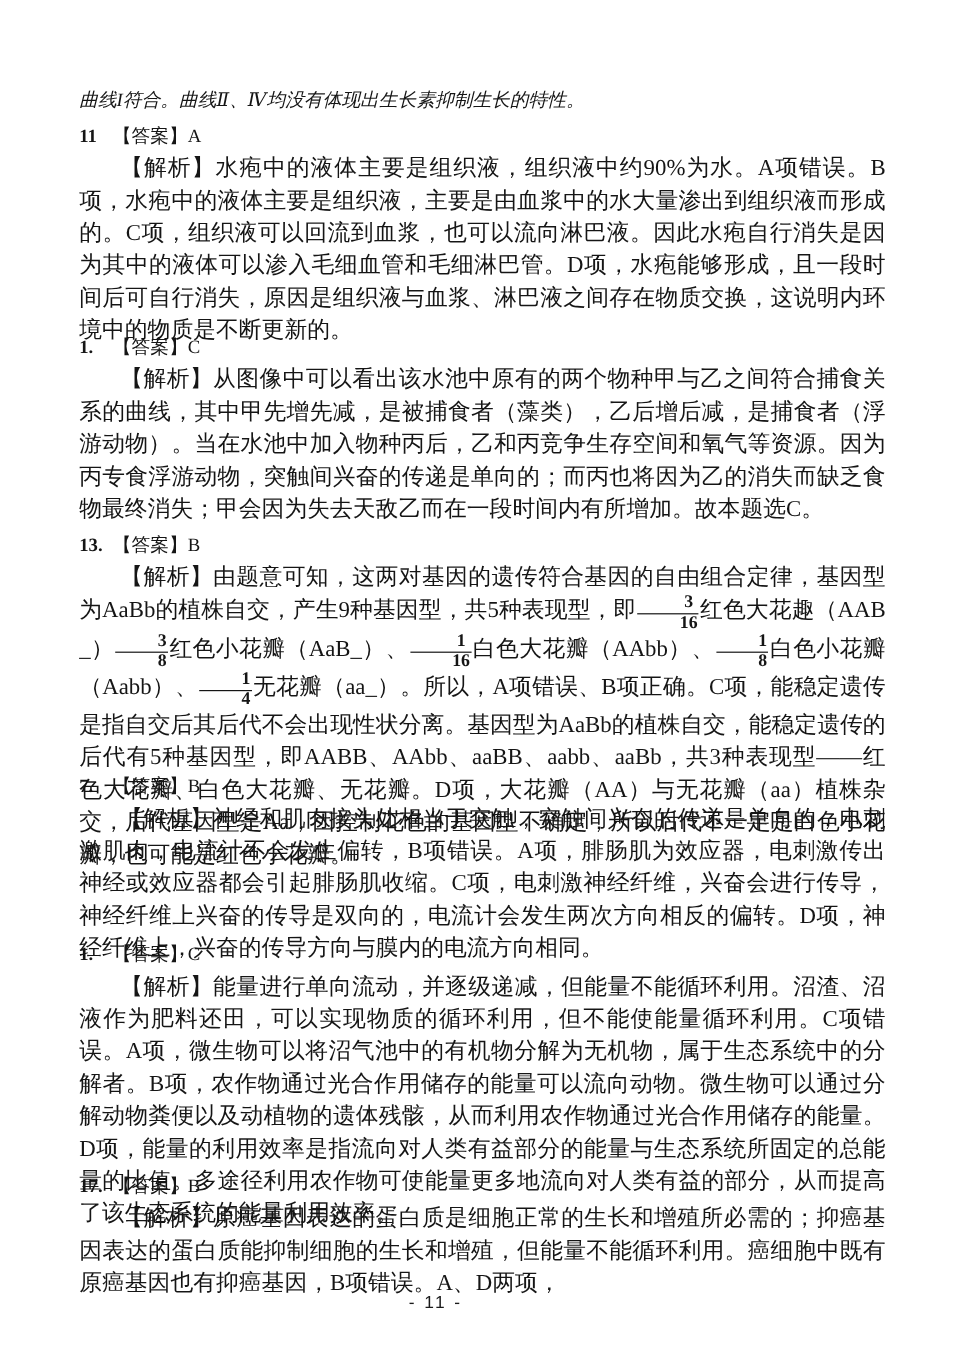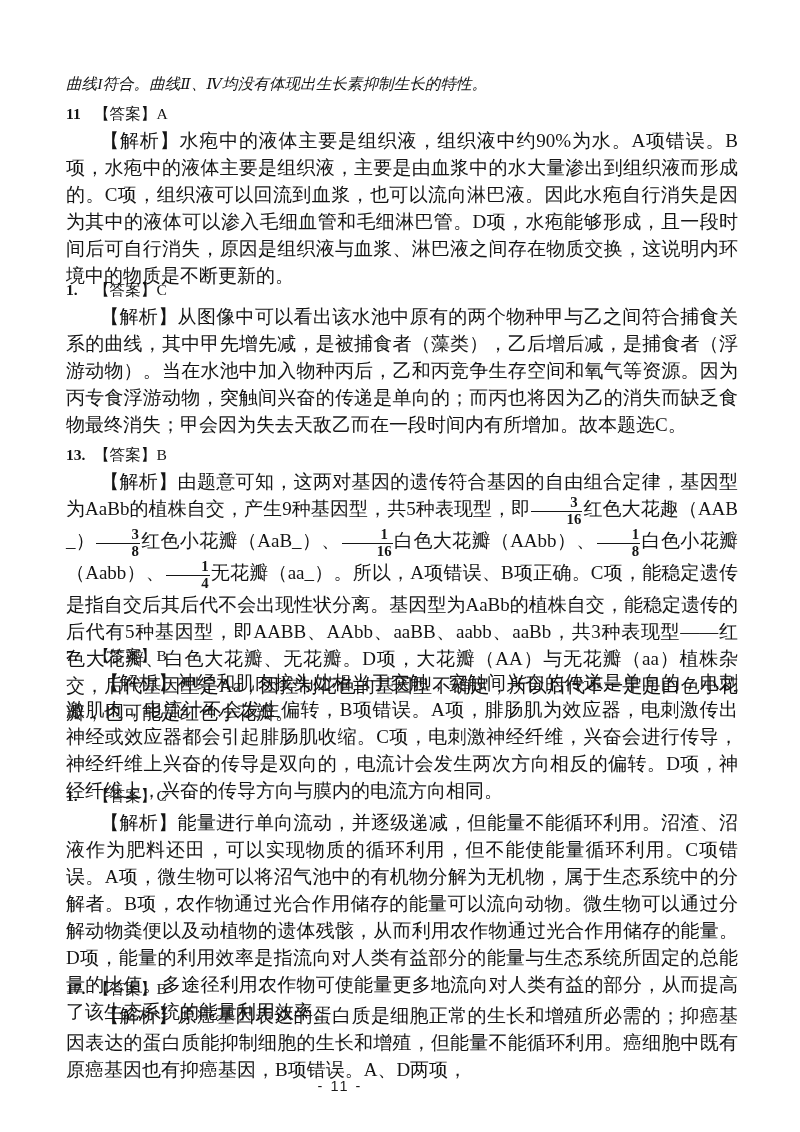--- a/index.html
+++ b/index.html
@@ -55,20 +55,21 @@
   .fden{display:block;padding:0 1px;}
   .pageno{
     position:absolute;
     left:0;top:1078px;
     width:680px;
     text-align:center;
     font-size:14.5px;
     color:#1a1a1a;
     letter-spacing:2px;
     font-family:"Liberation Sans","DejaVu Sans",sans-serif;
+    padding-left:23px;
   }
 </style>
 </head>
 <body>
 
 <div class="page">
 
   <p class="block intro" style="top:70px">曲线I符合。曲线Ⅱ、Ⅳ均没有体现出生长素抑制生长的特性。</p>
 
   <section class="block" style="top:100px">

